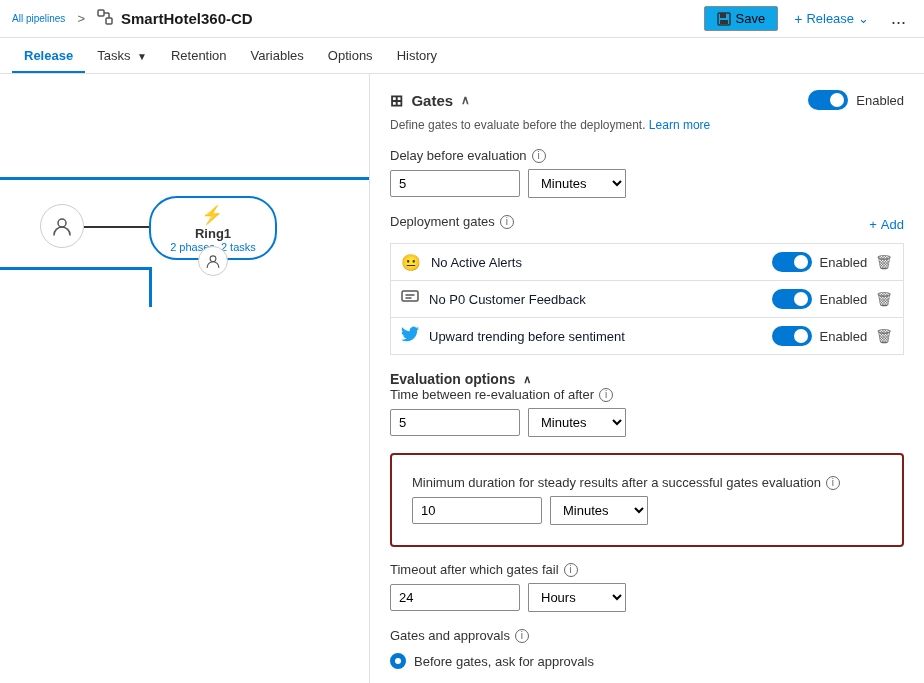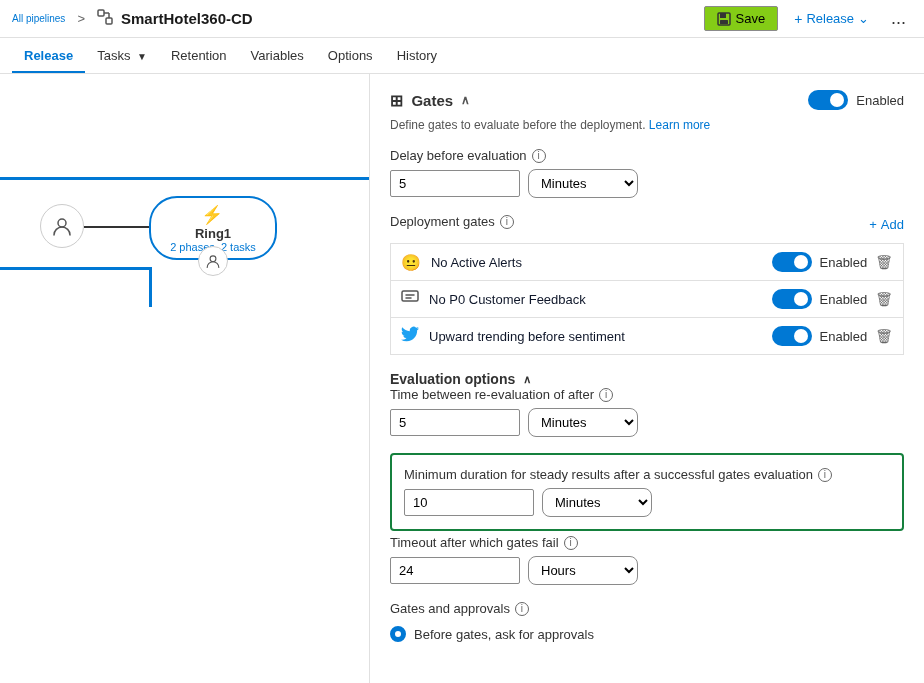--- a/index.html
+++ b/index.html
@@ -5,21 +5,21 @@
     * { box-sizing: border-box; margin: 0; padding: 0; }
     body { font-family: 'Segoe UI', Arial, sans-serif; font-size: 13px; color: #333; background: #fff; width: 924px; height: 683px; overflow: hidden; }
 
     
     .header { display: flex; align-items: center; justify-content: space-between; padding: 6px 12px; border-bottom: 1px solid #e0e0e0; height: 38px; }
     .header-left { display: flex; align-items: center; gap: 8px; }
     .breadcrumb-link { color: #0078d4; font-size: 10px; cursor: pointer; text-decoration: none; }
     .breadcrumb-sep { color: #666; margin: 0 4px; }
     .pipeline-title { font-size: 15px; font-weight: 600; color: #1a1a1a; }
     .header-right { display: flex; align-items: center; gap: 8px; }
-    .btn-save { display: flex; align-items: center; gap: 5px; background: #84cc16; border: 1px solid #8a8a8a; border-radius: 2px; padding: 4px 12px; cursor: pointer; font-size: 13px; }
+    .btn-save { display: flex; align-items: center; gap: 5px; background: #0ea5e9; border: 1px solid #8a8a8a; border-radius: 2px; padding: 4px 12px; cursor: pointer; font-size: 13px; }
     .btn-release { display: flex; align-items: center; gap: 4px; background: transparent; border: none; color: #0078d4; cursor: pointer; font-size: 13px; padding: 4px 8px; }
     .btn-more { background: transparent; border: none; cursor: pointer; font-size: 18px; color: #333; padding: 2px 6px; }
 
     
     .nav-tabs { display: flex; align-items: center; border-bottom: 1px solid #e0e0e0; padding: 0 12px; height: 36px; }
     .nav-tab { padding: 8px 12px; font-size: 13px; cursor: pointer; color: #333; border-bottom: 2px solid transparent; margin-bottom: -1px; }
     .nav-tab.active { border-bottom: 2px solid #0078d4; color: #0078d4; font-weight: 600; }
 
     
     .main { display: flex; height: calc(683px - 74px); }
@@ -47,40 +47,40 @@
     .learn-more { color: #0078d4; cursor: pointer; text-decoration: none; }
 
     
     .form-section { margin-bottom: 16px; }
     .form-label { font-size: 13px; color: #333; margin-bottom: 6px; display: flex; align-items: center; gap: 5px; }
     .info-icon { width: 14px; height: 14px; border-radius: 50%; border: 1px solid #666; display: inline-flex; align-items: center; justify-content: center; font-size: 10px; color: #666; cursor: pointer; flex-shrink: 0; }
 
     
     .input-row { display: flex; gap: 8px; align-items: center; }
     .text-input { border: 1px solid #8a8a8a; border-radius: 2px; padding: 5px 8px; font-size: 13px; width: 130px; }
-    .select-input { border: 1px solid #8a8a8a; border-radius: 8px; padding: 5px 8px; font-size: 13px; width: 110px; cursor: pointer; background: #fff; }
+    .select-input { border: 1px solid #8a8a8a; border-radius: 1px; padding: 5px 8px; font-size: 13px; width: 98px; cursor: pointer; background: #fff; }
 
     
     .section-header-row { display: flex; align-items: center; justify-content: space-between; margin-bottom: 8px; }
     .add-btn { display: flex; align-items: center; gap: 4px; color: #0078d4; cursor: pointer; font-size: 13px; background: none; border: none; }
 
     
     .gate-item { display: flex; align-items: center; justify-content: space-between; padding: 8px 10px; border: 1px solid #e0e0e0; border-bottom: none; background: #fff; }
     .gate-item:last-child { border-bottom: 1px solid #e0e0e0; }
     .gate-item-left { display: flex; align-items: center; gap: 10px; }
     .gate-emoji { font-size: 16px; }
     .gate-name { font-size: 13px; color: #0f172a; }
     .gate-item-right { display: flex; align-items: center; gap: 8px; }
     .delete-icon { color: #666; cursor: pointer; font-size: 14px; }
 
     
     .eval-header { display: flex; align-items: center; gap: 8px; font-size: 14px; font-weight: 600; margin-top: 16px; }
 
     
-    .highlight-box { border: 2px solid #15803d; border-radius: 4px; padding: 12px; margin-bottom: 4px; }
+    .highlight-box { border: 2px solid #7f1d1d; border-radius: 4px; padding: 20px; margin-bottom: 15px; }
 
     
     .radio-option { display: flex; align-items: center; gap: 8px; margin-top: 10px; }
     .radio-circle { width: 16px; height: 16px; border-radius: 50%; border: 5px solid #0078d4; background: #fff; flex-shrink: 0; }
     .radio-label { font-size: 13px; }
   </style>
 </head>
 <body>
 
 <div class="header">

